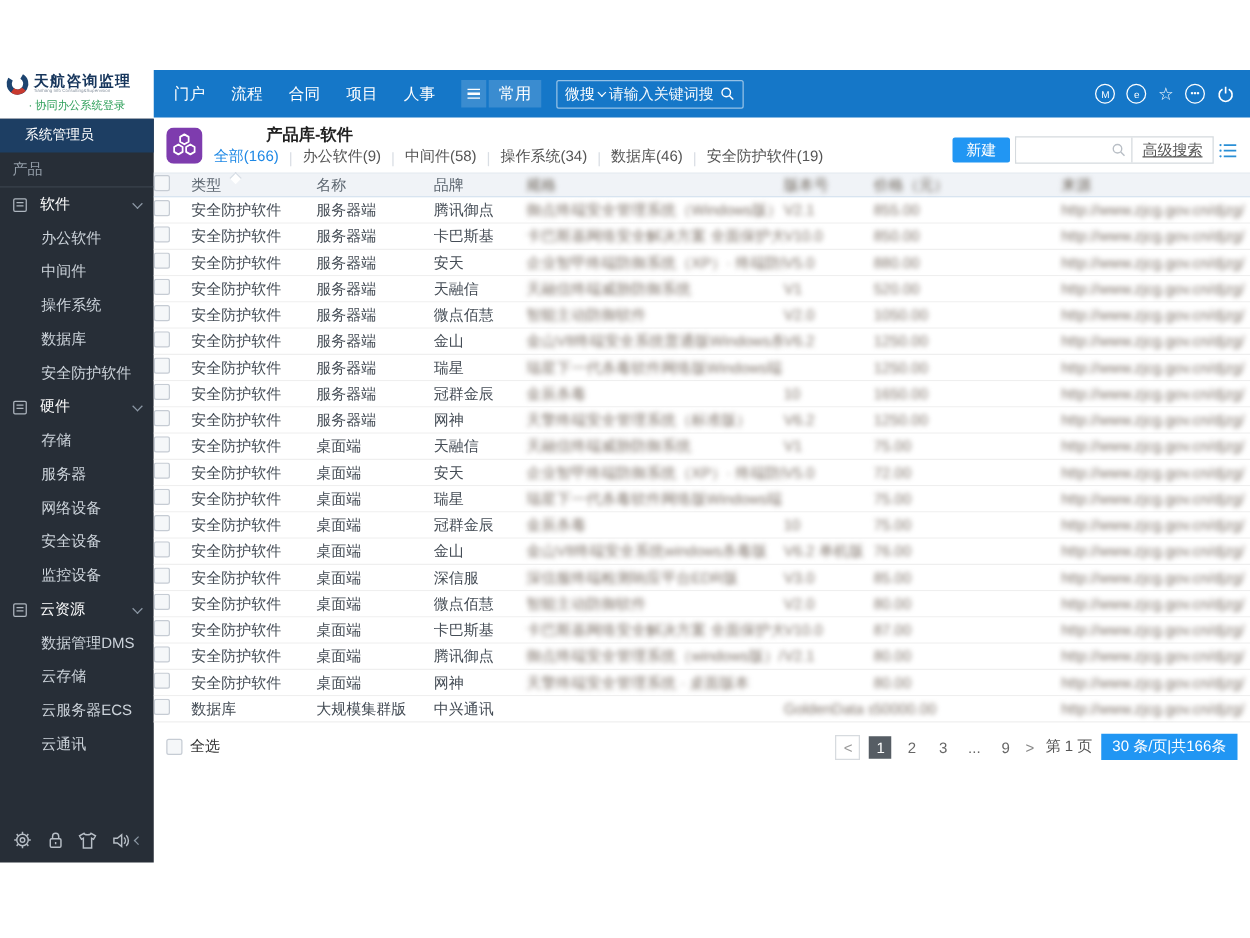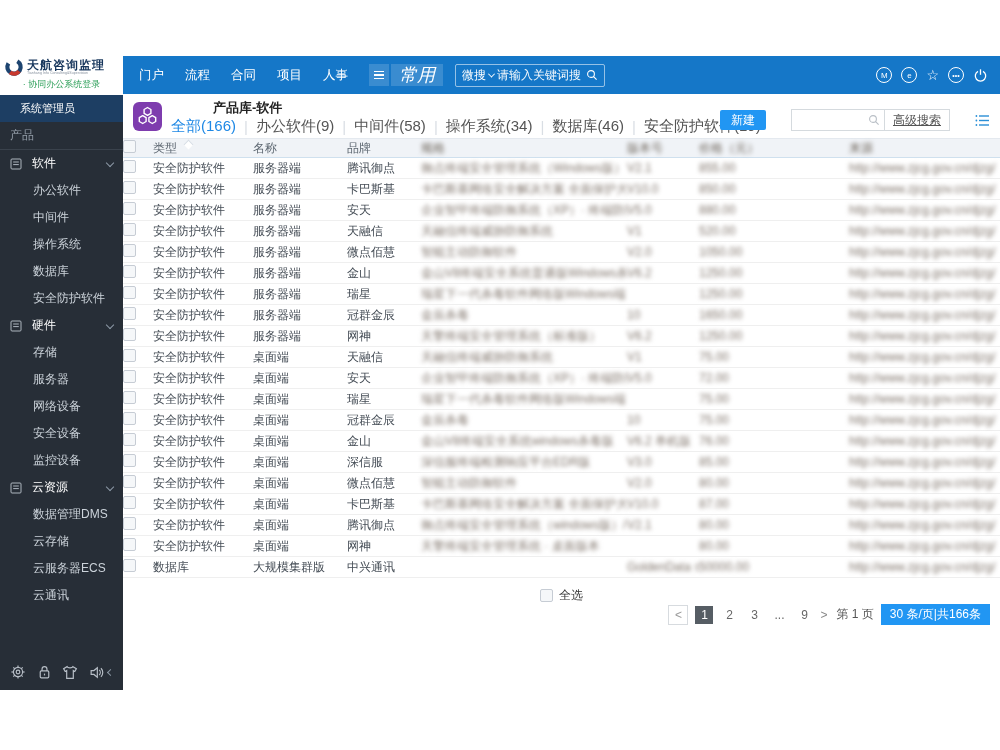--- a/index.html
+++ b/index.html
@@ -10,21 +10,21 @@
   .logo-block{width:123px;height:39px;background:#fff;box-sizing:border-box;padding:1px 4px 0 4px;}
   .logo-row{display:flex;align-items:center;gap:3px;}
   .logo-txt{line-height:1;}
   .brand-name{font-size:12px;font-weight:bold;color:#17365c;letter-spacing:1px;}
   .brand-tag{font-size:4px;color:#8a94a0;transform:scale(.9);transform-origin:left;}
   .login-link{display:block;font-size:9px;color:#2ea05a;text-align:center;margin-top:1px;cursor:pointer;text-decoration:none;}
   .bluebar{flex:1;height:38px;background:#1577c8;display:flex;align-items:center;padding-left:16px;box-sizing:border-box;color:#fff;}
   .nav-item{font-size:12.5px;color:#fff;margin-right:21px;cursor:pointer;white-space:nowrap;}
   .menu-box{width:20px;height:22px;background:rgba(255,255,255,.16);display:flex;flex-direction:column;justify-content:center;align-items:center;gap:2px;cursor:pointer;margin-right:2px;}
   .menu-box i{display:block;width:10px;height:1.4px;background:#fff;}
-  .pinned-tab{height:22px;line-height:22px;padding:0 8px;background:rgba(255,255,255,.16);font-size:18px;cursor:pointer;font-style:italic;}
+  .pinned-tab{height:22px;line-height:22px;padding:0 8px;background:rgba(255,255,255,.16);font-size:13px;cursor:pointer;}
   .searchbox{margin-left:12px;height:21px;border:1px solid rgba(255,255,255,.55);border-radius:2px;display:flex;align-items:center;padding:0 6px;gap:3px;font-size:12px;}
   .wcaret{width:4px;height:4px;border-right:1px solid #fff;border-bottom:1px solid #fff;transform:rotate(45deg) translate(-1px,-1px);}
   .bb-input{background:transparent;border:none;outline:none;color:#fde047;width:86px;font-size:12px;padding:0;}
   .bb-input::placeholder{color:rgba(255,255,255,.95);}
   .right-icons{margin-left:auto;display:flex;align-items:center;gap:9px;padding-right:12px;}
   .circ{width:14px;height:14px;border:1px solid #fff;border-radius:50%;color:#fff;font-size:8px;display:flex;align-items:center;justify-content:center;cursor:pointer;}
   .star-ico{font-size:14px;color:#fff;line-height:1;cursor:pointer;}
   .dots{letter-spacing:0;font-size:7px;}
   
   .sidebar{position:absolute;left:0;top:95px;width:123px;height:595px;background:#272e37;}
@@ -37,42 +37,42 @@
   .chev{width:5px;height:5px;border-right:1px solid #8d99a6;border-bottom:1px solid #8d99a6;transform:rotate(45deg);margin-top:-2px;}
   .side-child{height:27px;line-height:27px;padding-left:33px;color:#ccd3da;font-size:12px;cursor:pointer;white-space:nowrap;}
   .side-footer{position:absolute;bottom:0;left:0;width:123px;height:36px;display:flex;align-items:center;justify-content:space-evenly;}
   .sf-btn{cursor:pointer;display:flex;align-items:center;}
   .mini-chev{width:4px;height:4px;border-left:1px solid #8d99a6;border-bottom:1px solid #8d99a6;transform:rotate(45deg);}
   
   .main{position:absolute;left:123px;top:95px;width:877px;}
   .page-head{position:relative;height:43px;border-bottom:1px solid #e4e9ef;}
   .ph-icon{position:absolute;left:10px;top:7px;}
   .ph-title{position:absolute;left:48px;top:4px;font-size:13px;font-weight:bold;color:#222;margin-left:42px;}
-  .ph-tabs{position:absolute;left:48px;top:22px;display:flex;align-items:center;font-size:15px;color:#555;justify-content:flex-end;}
+  .ph-tabs{position:absolute;left:48px;top:22px;display:flex;align-items:center;font-size:12px;color:#555;justify-content:flex-end;}
   .tab{cursor:pointer;white-space:nowrap;position:relative;}
   .tab.active{color:#1e88e5;}
   .tab.active::after{content:"";position:absolute;left:14px;bottom:-12px;width:6px;height:6px;background:#fff;border-left:1px solid #d6dde5;border-top:1px solid #d6dde5;transform:rotate(45deg);}
   .tab-sep{color:#d9dee4;margin:0 8px;}
-  .ph-right{position:absolute;right:10px;top:14px;display:flex;align-items:center;gap:25px;padding-left:34px;}
+  .ph-right{position:absolute;right:10px;top:14px;display:flex;align-items:center;gap:4px;padding-left:34px;}
   .btn-new{background:#2196f3;color:#fff;font-size:12px;height:20px;line-height:20px;padding:0 11px;border-radius:2px;cursor:pointer;}
   .search-group{display:flex;align-items:center;border:1px solid #d5dade;height:20px;font-size:12px;color:#555;background:#fff;text-decoration:underline;}
   .sg-input{width:64px;height:16px;border:none;outline:none;padding:0 4px;font-size:12px;}
   .sg-mag{padding:0 4px;display:flex;align-items:center;}
   .sg-adv{border-left:1px solid #d5dade;padding:0 8px;height:20px;line-height:20px;cursor:pointer;}
   .view-icon{cursor:pointer;display:flex;align-items:center;}
   
   .grid-cols{display:grid;grid-template-columns:30px 100px 94px 74px 206px 72px 150px 1fr;box-sizing:border-box;}
   .thead{height:19px;align-items:center;background:#f0f3f7;border-bottom:1px solid #cfe0ee;font-size:12px;color:#5c6670;}
   .trow{height:21px;align-items:center;border-bottom:1px solid #efefef;font-size:12px;color:#454d56;background:#fff;}
   .cell{overflow:hidden;white-space:nowrap;}
   .blur{filter:blur(2px);color:#80756c;}
   .blur-h{filter:blur(2px);color:#6b6257;}
   .checkbox{width:11px;height:11px;border:1px solid #c6ccd4;background:#f5f7f9;border-radius:2px;display:inline-block;cursor:pointer;}
   
-  .tfoot{display:flex;align-items:center;padding:9px 10px 0 10px;flex-direction:column;}
+  .tfoot{display:flex;align-items:center;padding:9px 10px 0 10px;}
   .select-all{display:flex;align-items:center;gap:6px;font-size:12px;color:#333;}
   .pager{margin-left:auto;display:flex;align-items:center;gap:7px;font-size:12px;color:#666;}
   .pg-prev{width:18px;height:18px;border:1px solid #d7dbdf;display:flex;align-items:center;justify-content:center;color:#999;cursor:pointer;background:#fff;}
   .pg-next{cursor:pointer;color:#888;}
   .pg{min-width:18px;height:18px;display:flex;align-items:center;justify-content:center;cursor:pointer;}
   .pg.active{background:#565d64;color:#fff;}
   .pg-jump{margin-left:2px;color:#555;}
   .pg-size{background:#2196f3;color:#fff;padding:2px 9px;cursor:pointer;font-size:12px;}
 </style>
 </head>

